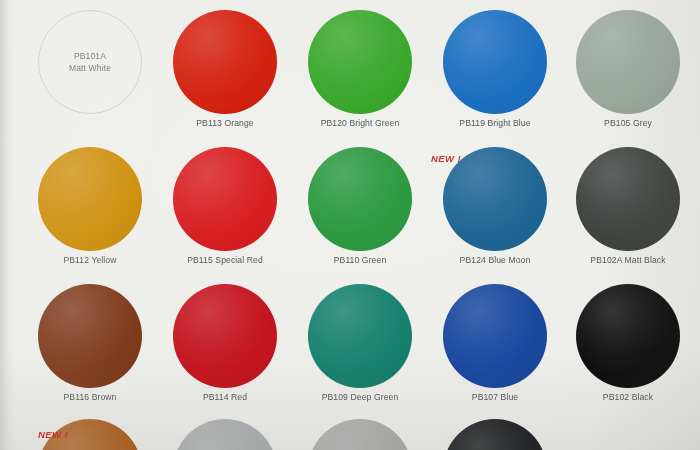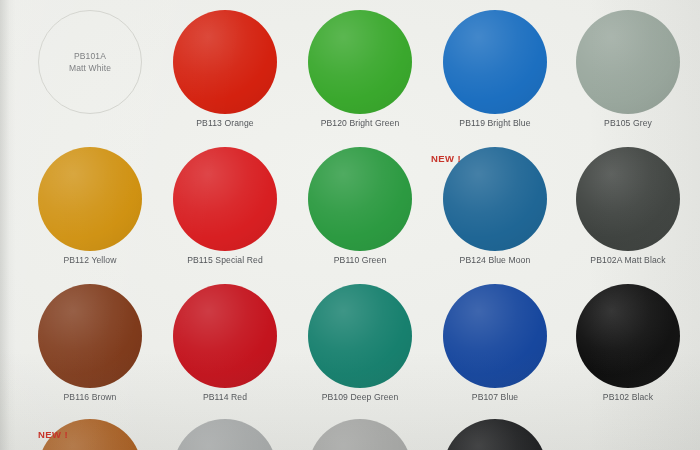--- a/index.html
+++ b/index.html
@@ -103,20 +103,21 @@
     font-size: 8.6px;
     color: #53565a;
     letter-spacing: 0.1px;
     margin-top: 2px;
     white-space: nowrap;
   }
 
   .new-badge {
     position: absolute;
     font-family: "Liberation Sans", sans-serif;
+    font-style: italic;
     font-weight: bold;
     font-size: 9.5px;
     letter-spacing: 0.4px;
     color: #c7342a;
     z-index: 4;
   }
 </style>
 </head>
 <body>
 

